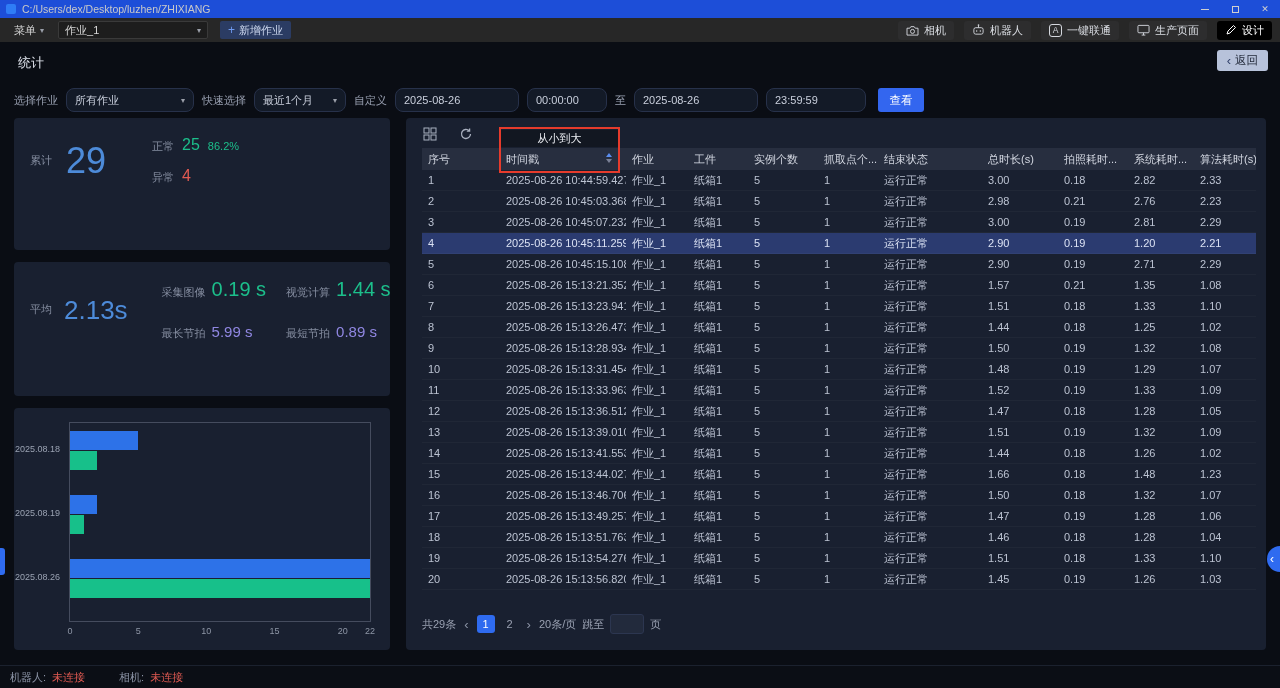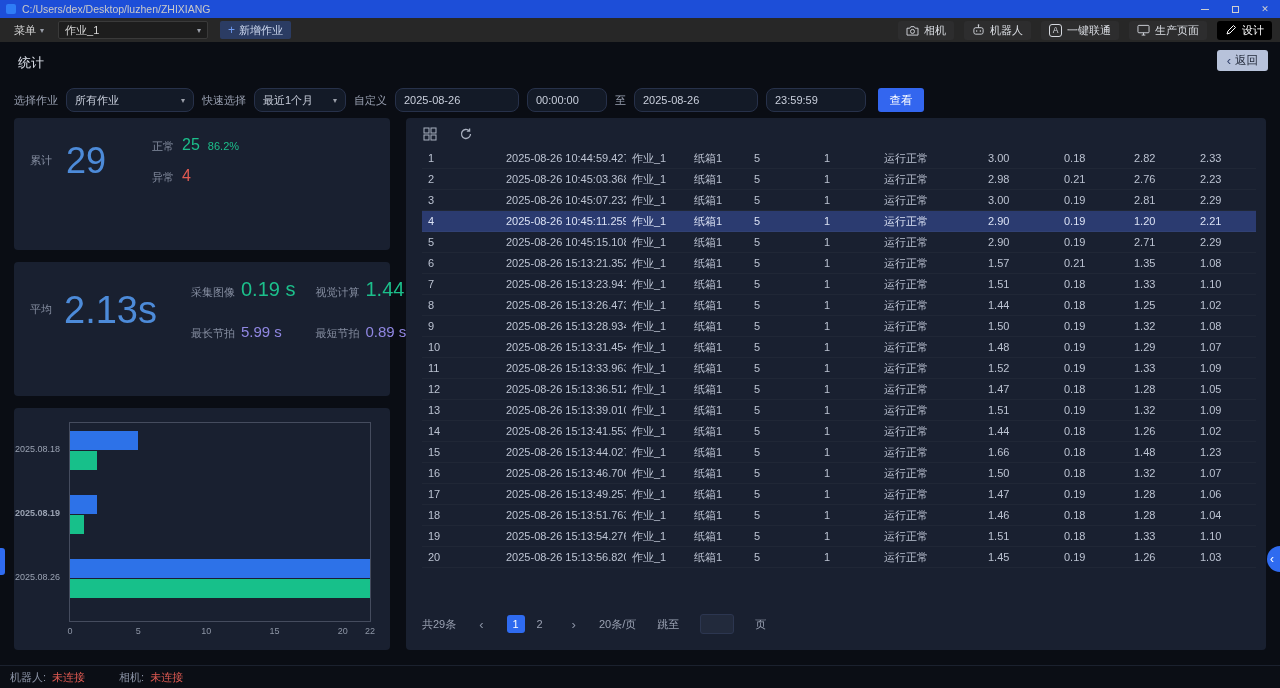--- a/index.html
+++ b/index.html
@@ -47,21 +47,21 @@
   .big-num{font-size:36px;color:#4d8bd9;margin-left:14px;line-height:1}
   .run-stats{margin-left:46px;display:flex;flex-direction:column;gap:13px}
   .stat-row{display:flex;align-items:baseline;gap:8px}
   .val-md{font-size:16px}
   .green{color:#1cbf8b}
   .red{color:#e15a52}
   .pct{font-size:11px}
   
   .time-card{left:14px;top:220px;width:376px;height:134px}
   .time-body{display:flex;align-items:center;margin:16px 0 0 16px}
-  .avg-num{font-size:38px;color:#4d8bd9;margin-left:12px;line-height:1}
+  .avg-num{font-size:26px;color:#4d8bd9;margin-left:12px;line-height:1}
   .time-grid{margin-left:34px;display:grid;grid-template-columns:auto auto;column-gap:20px;row-gap:22px}
   .tg-cell{display:flex;align-items:baseline;gap:6px;white-space:nowrap}
   .val-green{font-size:20px;color:#1cbf8b}
   .val-purple{font-size:15px;color:#9087e2}
   
   .chart-card{left:14px;top:366px;width:376px;height:242px}
   .plot{position:absolute;left:55px;top:14px;width:302px;height:200px;border:1px solid #454c5e}
   .bar{position:absolute;left:0}
   .ylabels{position:absolute;left:0;top:14px;width:50px;height:200px}
   .ylab{position:absolute;right:4px;font-size:9px;color:#9aa2b2;white-space:nowrap}
@@ -75,21 +75,21 @@
   .thead{display:grid;grid-template-columns:var(--tcols);background:#272e3f;height:22px;line-height:22px;font-size:11px;color:#d3d7e1}
   .th{padding-left:6px;white-space:nowrap;overflow:hidden;position:relative}
   .trow{display:grid;grid-template-columns:var(--tcols);height:21px;line-height:21px;font-size:11px;color:#bcc3d2;border-bottom:1px solid rgba(255,255,255,.03)}
   .trow.sel{background:#2b3b70;color:#dbe2f4}
   .td{padding-left:6px;white-space:nowrap;overflow:hidden}
   .sorters{position:absolute;right:14px;top:5px;display:flex;flex-direction:column;gap:2px}
   .sorters i{display:block;width:0;height:0;border-left:3.5px solid transparent;border-right:3.5px solid transparent}
   .sorters .up{border-bottom:4px solid #5a8df0}
   .sorters .down{border-top:4px solid #7a8196}
   
-  .pager{position:absolute;left:16px;bottom:16px;display:flex;align-items:center;gap:21px;font-size:11px;color:#9aa1b2}
+  .pager{position:absolute;left:16px;bottom:16px;display:flex;align-items:center;gap:6px;font-size:11px;color:#9aa1b2}
   .pg-chev{color:#8a92a4;font-size:13px;padding:0 2px;line-height:1}
   .pg-pages{display:flex;gap:6px}
   .pg-num{min-width:18px;height:18px;line-height:18px;text-align:center;border-radius:3px;color:#9aa1b2;padding:0 3px}
   .pg-num.active{background:#2f6bf0;color:#fff}
   .pg-input{width:34px;height:20px;background:#222a3c;border-radius:3px;border:1px solid #2c3650}
   
   .sort-annotation{position:absolute;left:499px;top:85px;width:121px;height:46px;border:2px solid #e63b2c;z-index:6;pointer-events:none}
   .sort-tip{position:absolute;left:0;right:0;top:1px;text-align:center;font-size:11px;color:#eef0f5;background:rgba(18,22,30,.85);padding:1px 0}
   
   .edge-left{position:absolute;left:0;top:506px;width:5px;height:27px;background:#2f6bf0;border-radius:0 3px 3px 0}
@@ -247,21 +247,21 @@
           <span class="mini-label">最短节拍</span>
           <span class="val-purple">0.89 s</span>
         </div>
       </div>
     </div>
   </div>
 
   <div class="card chart-card">
     <div class="ylabels">
         <div class="ylab" style="top: 22px;">2025.08.18</div>
-        <div class="ylab" style="top: 86px; font-weight: bold;">2025.08.19</div>
+        <div class="ylab" style="top: 86px;">2025.08.19</div>
         <div class="ylab" style="top: 150px;">2025.08.26</div>
       </div>
     <div class="plot">
         <div class="bar" style="top: 8px; height: 19px; width: 68.1818px; background: rgb(45, 114, 232);"></div>
         <div class="bar" style="top: 28px; height: 19px; width: 27.2727px; background: rgb(23, 192, 138);"></div>
         <div class="bar" style="top: 72px; height: 19px; width: 27.2727px; background: rgb(45, 114, 232);"></div>
         <div class="bar" style="top: 92px; height: 19px; width: 13.6364px; background: rgb(23, 192, 138);"></div>
         <div class="bar" style="top: 136px; height: 19px; width: 300px; background: rgb(45, 114, 232);"></div>
         <div class="bar" style="top: 156px; height: 19px; width: 300px; background: rgb(23, 192, 138);"></div>
       </div>
@@ -286,20 +286,39 @@
             </svg></span>
       </div>
       <div class="tool-btn">
         <span><svg width="14" height="14" viewBox="0 0 14 14">
               <path d="M11.5 7a4.5 4.5 0 1 1-1.3-3.2" fill="none" stroke="#aab1c0" stroke-width="1.3"></path>
               <path d="M10.6 1.4v2.8H7.8" fill="none" stroke="#aab1c0" stroke-width="1.3"></path>
             </svg></span>
       </div>
     </div>
     <div class="ttable">
+      <div class="thead">
+        <div class="th">序号</div>
+        <div class="th">
+          <span>时间戳</span>
+          <span class="sorters">
+              <i class="up"></i>
+              <i class="down"></i>
+            </span>
+        </div>
+        <div class="th">作业</div>
+        <div class="th">工件</div>
+        <div class="th">实例个数</div>
+        <div class="th">抓取点个...</div>
+        <div class="th">结束状态</div>
+        <div class="th">总时长(s)</div>
+        <div class="th">拍照耗时...</div>
+        <div class="th">系统耗时...</div>
+        <div class="th">算法耗时(s)</div>
+      </div>
       <div class="tbody">
           <div class="trow">
             <div class="td">1</div>
             <div class="td">2025-08-26 10:44:59.427</div>
             <div class="td">作业_1</div>
             <div class="td">纸箱1</div>
             <div class="td">5</div>
             <div class="td">1</div>
             <div class="td">运行正常</div>
             <div class="td">3.00</div>
@@ -564,20 +583,23 @@
           <span class="pg-num">2</span>
         </span>
       <span class="pg-chev">›</span>
       <span>20条/页</span>
       <span>跳至</span>
       <span class="pg-input"></span>
       <span>页</span>
     </div>
   </div>
 
+  <div class="sort-annotation">
+    <span class="sort-tip">从小到大</span>
+  </div>
 
   <div class="edge-left"></div>
   <div class="edge-right">
     <span>‹</span>
   </div>
 </div>
 
 <div class="statusbar">
   <div class="sb-group">
     <span class="sb-label">机器人:</span>

